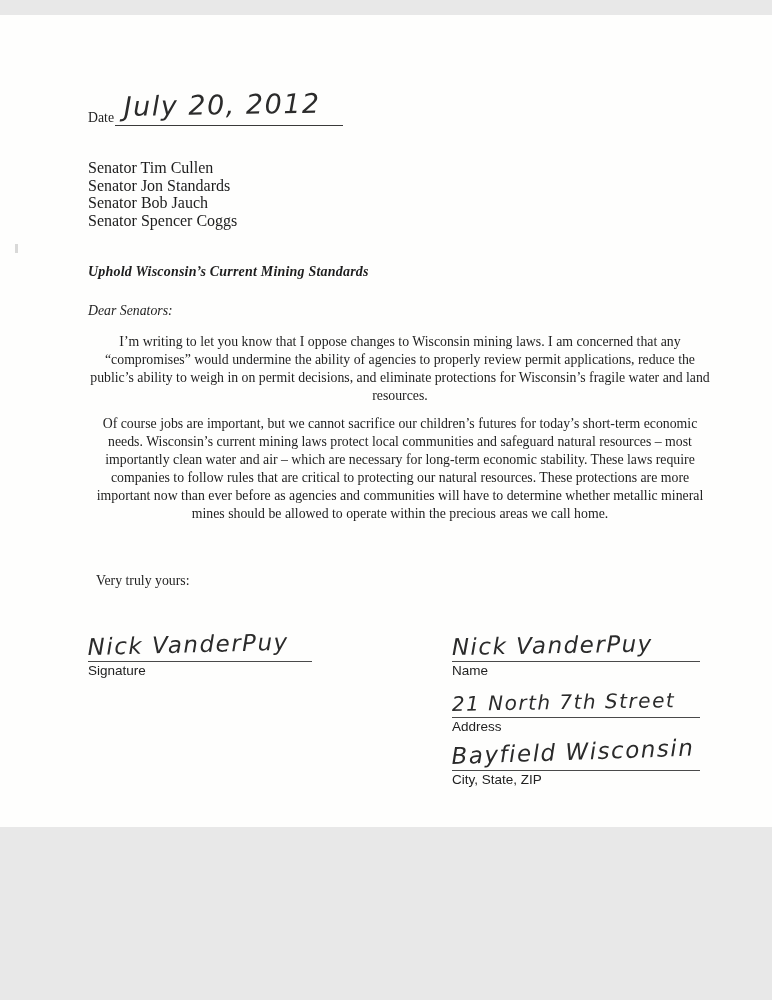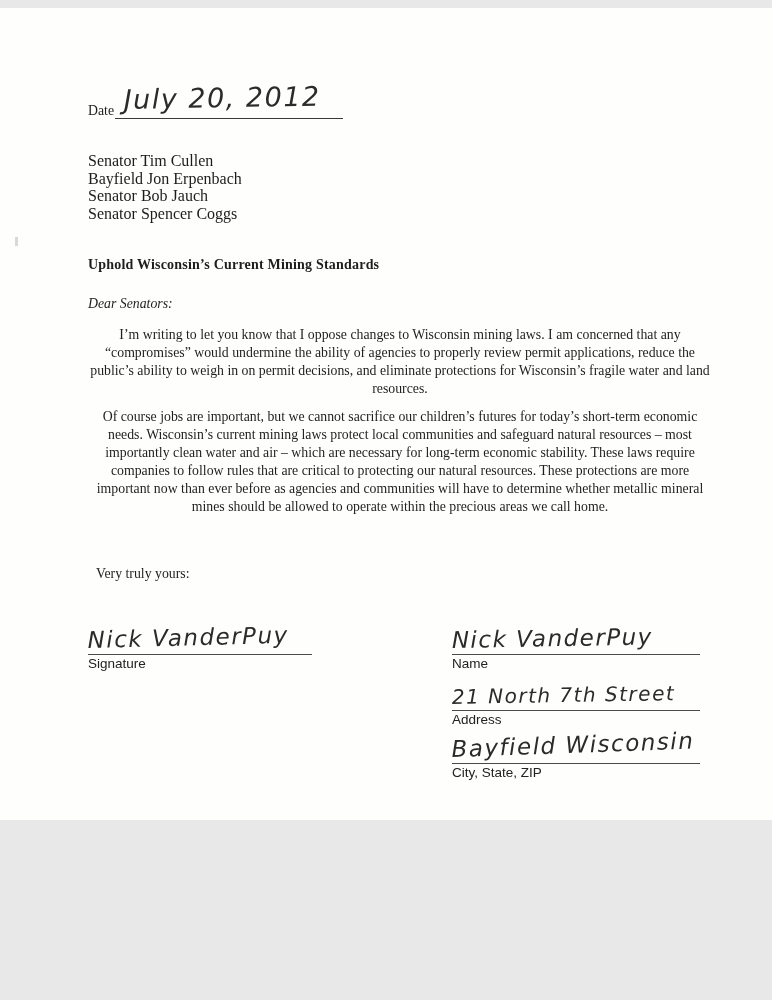--- a/index.html
+++ b/index.html
@@ -4,21 +4,21 @@
 <style>
   html, body {
     margin: 0;
     padding: 0;
     background: #e8e8e8;
   }
   .page {
     position: relative;
     width: 772px;
     height: 812px;
-    margin: 8px auto;
+    margin: 15px auto;
     background: #fefefd;
     overflow: hidden;
     font-family: "Liberation Serif", serif;
     color: #1c1c1c;
   }
   .typed {
     font-family: "Liberation Serif", serif;
     font-size: 13.8px;
     line-height: 18px;
     color: #1e1e1e;
@@ -90,26 +90,26 @@
 
   <div class="artifact" style="left:15px; top:229px; width:3px; height:9px;"></div>
   <div class="artifact" style="left:117px; top:840px; width:2px; height:3px;"></div>
 
   <span class="abs typed" style="left:88px; top:94px;">Date</span>
   <span class="abs hand date-hand" style="left:124px; top:76px;">July 20, 2012</span>
   <div class="underline" style="left:115px; top:92px; width:228px; height:18px;"></div>
 
   <div class="abs recipients" style="left:88px; top:144px;">
     <div>Senator Tim Cullen</div>
-    <div>Bayfield Jon Erpenbach</div>
+    <div>Senator Jon Standards</div>
     <div>Senator Bob Jauch</div>
     <div>Senator Spencer Coggs</div>
   </div>
 
-  <div class="abs typed subject" style="left:88px; top:248px;">Uphold Wisconsin’s Current Mining Standards</div>
+  <div class="abs typed subject" style="left:88px; top:248px;font-style:italic;">Uphold Wisconsin’s Current Mining Standards</div>
 
   <div class="abs typed" style="left:88px; top:287px;font-style:italic;">Dear Senators:</div>
 
   <div class="abs typed para" style="left:88px; top:318px;">I’m writing to let you know that I oppose changes to Wisconsin mining laws. I am concerned that any “compromises” would undermine the ability of agencies to properly review permit applications, reduce the public’s ability to weigh in on permit decisions, and eliminate protections for Wisconsin’s fragile water and land resources.</div>
   <div class="abs typed para" style="left:88px; top:400px;">Of course jobs are important, but we cannot sacrifice our children’s futures for today’s short-term economic needs. Wisconsin’s current mining laws protect local communities and safeguard natural resources – most importantly clean water and air – which are necessary for long-term economic stability.  These laws require companies to follow rules that are critical to protecting our natural resources.  These protections are more important now than ever before as agencies and communities will have to determine whether metallic mineral mines should be allowed to operate within the precious areas we call home.</div>
 
   <div class="abs typed" style="left:96px; top:557px;">Very truly yours:</div>
 
   <div class="field" style="left:88px; top:603px; width:224px;">
     <div class="hand-wrap">

